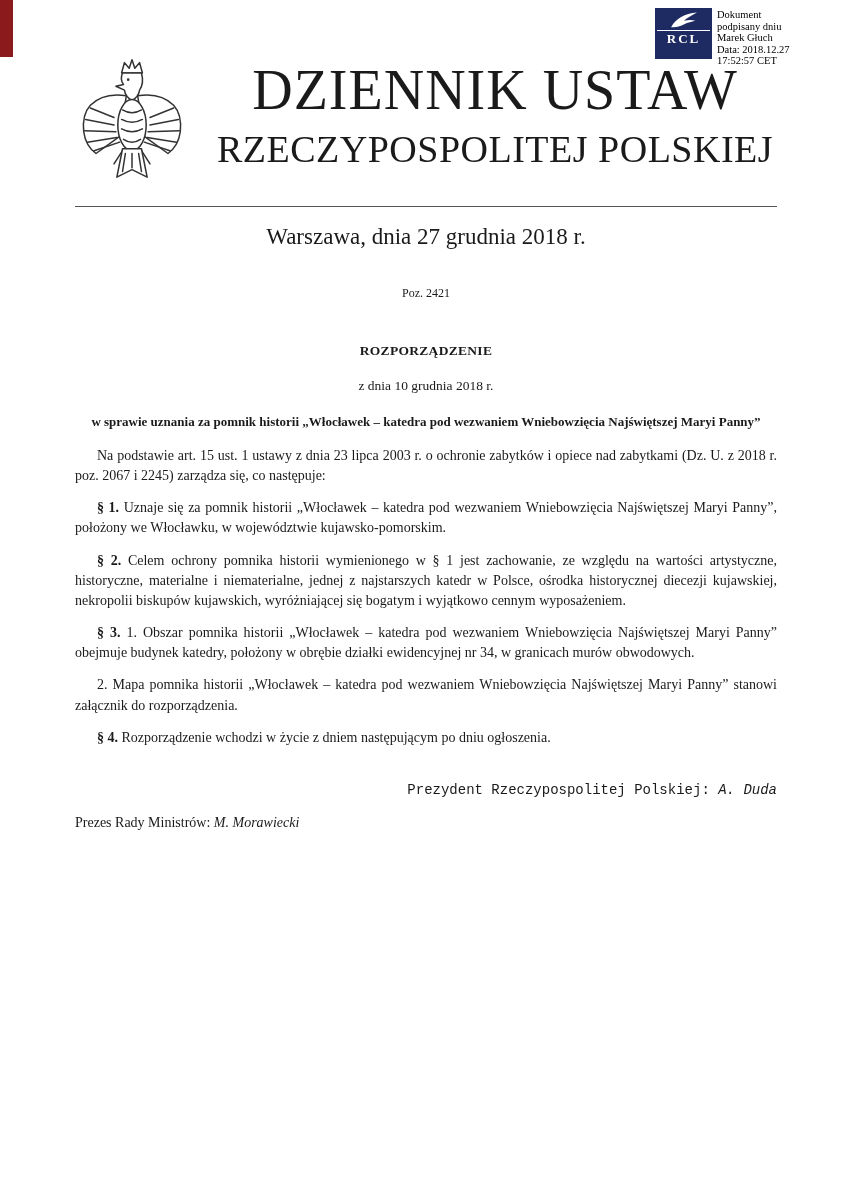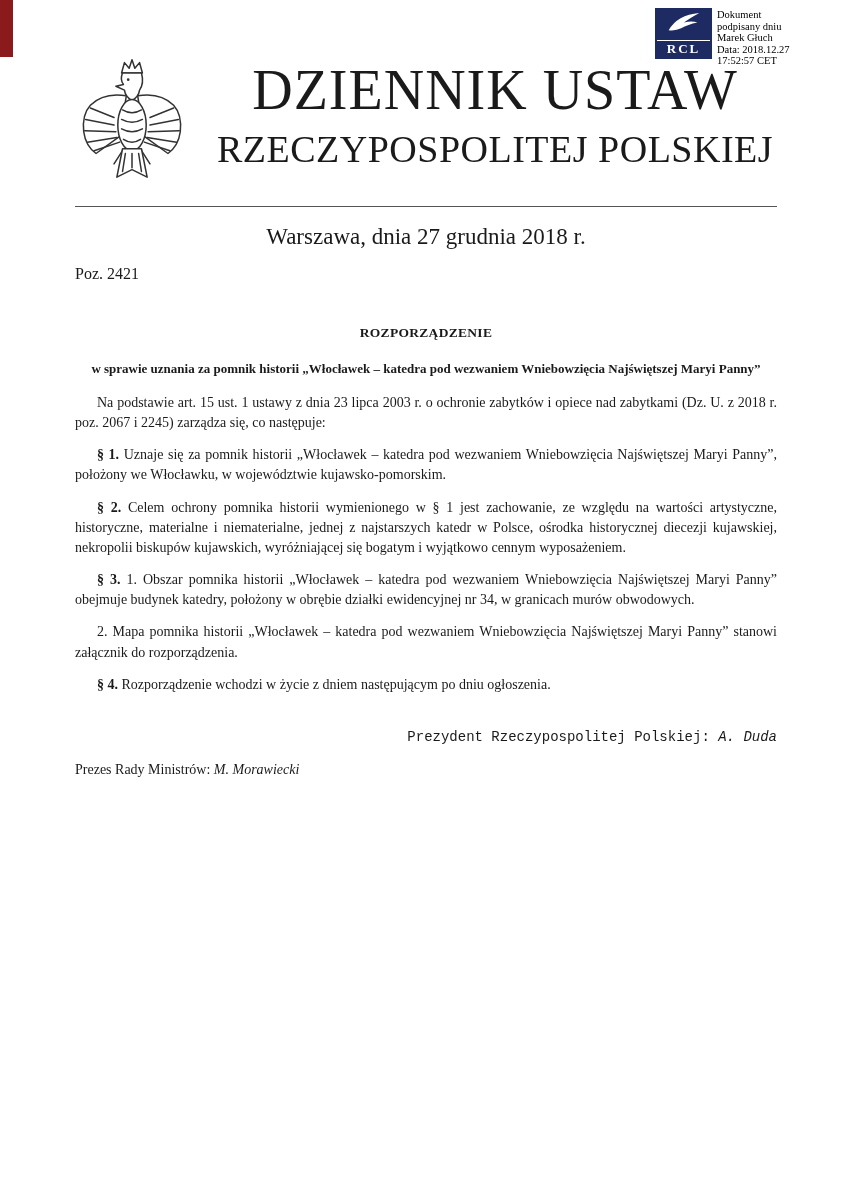--- a/index.html
+++ b/index.html
@@ -33,21 +33,21 @@
     align-items: flex-start;
     gap: 5px;
   }
   .stamp-logo {
     width: 57px; height: 51px;
     background: #1e2a62;
     display: flex;
     flex-direction: column;
     align-items: center;
     justify-content: space-between;
-    padding: 3px 2px 2px;
+    padding: 3px 2px 12px;
     flex: 0 0 auto;
   }
   .stamp-logo-text {
     color: #ffffff;
     font-size: 13px;
     font-weight: bold;
     letter-spacing: 2px;
     border-top: 1px solid #ffffff;
     width: 100%;
     text-align: center;
@@ -92,21 +92,21 @@
     border-top: 1px solid #555;
   }
 
   
   .content {
     position: absolute;
     left: 75px; top: 224px;
     width: 702px;
   }
   .place-date { text-align: center; font-size: 23px; }
-  .position-number { font-size: 16px; margin-top: 15px; }
+  .position-number { text-align: center; font-size: 12px; margin-top: 36px; }
 
   .act-type, .act-issuer {
     text-align: center;
     font-weight: bold;
     font-size: 13.5px;
     letter-spacing: 0.3px;
   }
   .act-type   { margin-top: 42px; }
   .act-issuer { margin-top: 6px; }
   .act-date   { text-align: center; font-size: 13.5px; margin-top: 19px; }
@@ -195,20 +195,21 @@
     </div>
   </header>
 
   <div class="header-rule"></div>
 
   <main class="content">
     <div class="place-date">Warszawa, dnia 27 grudnia 2018 r.</div>
     <div class="position-number">Poz. 2421</div>
 
     <div class="act-type">ROZPORZĄDZENIE</div>
+    <div class="act-date">z dnia 10 grudnia 2018 r.</div>
     <div class="act-subject">w sprawie uznania za pomnik historii „Włocławek – katedra pod wezwaniem Wniebowzięcia Najświętszej Maryi Panny”</div>
 
     <p class="body-par"><span>Na podstawie art. 15 ust. 1 ustawy z dnia 23 lipca 2003 r. o ochronie zabytków i opiece nad zabytkami (Dz. U. z 2018 r. poz. 2067 i 2245) zarządza się, co następuje:</span></p>
 
     <p class="body-par"><b>§ 1.</b><span> Uznaje się za pomnik historii „Włocławek – katedra pod wezwaniem Wniebowzięcia Najświętszej Maryi Panny”, położony we Włocławku, w województwie kujawsko-pomorskim.</span></p>
 
     <p class="body-par"><b>§ 2.</b><span> Celem ochrony pomnika historii wymienionego w § 1 jest zachowanie, ze względu na wartości artystyczne, historyczne, materialne i niematerialne, jednej z najstarszych katedr w Polsce, ośrodka historycznej diecezji kujawskiej, nekropolii biskupów kujawskich, wyróżniającej się bogatym i wyjątkowo cennym wyposażeniem.</span></p>
 
     <p class="body-par"><b>§ 3.</b><span> 1. Obszar pomnika historii „Włocławek – katedra pod wezwaniem Wniebowzięcia Najświętszej Maryi Panny” obejmuje budynek katedry, położony w obrębie działki ewidencyjnej nr 34, w granicach murów obwodowych.</span></p>
 

